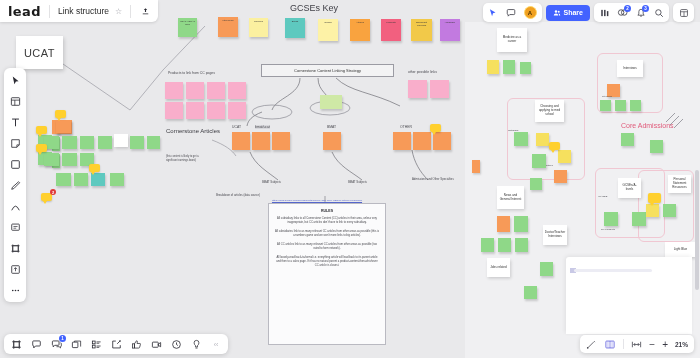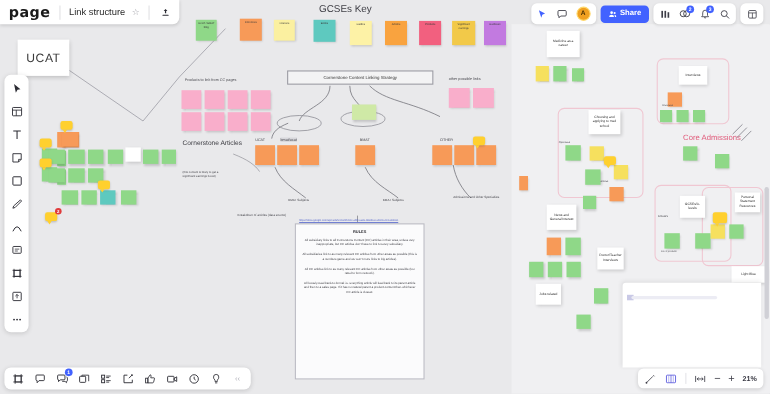--- a/index.html
+++ b/index.html
@@ -367,21 +367,21 @@
   </svg>
 
   <div class="white-overlay">
     <div class="ov-sq"></div>
     <div class="ov-line"></div>
   </div>
   <div class="right-scroll"></div>
 </div>
 
 <div class="topbar-left">
-  <span class="miro-logo">page</span>
+  <span class="miro-logo">lead</span>
   <span class="tb-sep"></span>
   <span class="board-title">Link structure</span>
   <span class="star-icon">☆</span>
   <span class="tb-sep"></span>
   <span class="share-up-icon">
     <svg width="9" height="9" viewBox="0 0 16 16">
         <path d="M8 2 L11 5.5 H9 V9 H7 V5.5 H5 Z" fill="#2b2b33"></path>
         <rect x="3" y="11.5" width="10" height="1.6" rx="0.6" fill="#2b2b33"></rect>
       </svg>
   </span>

